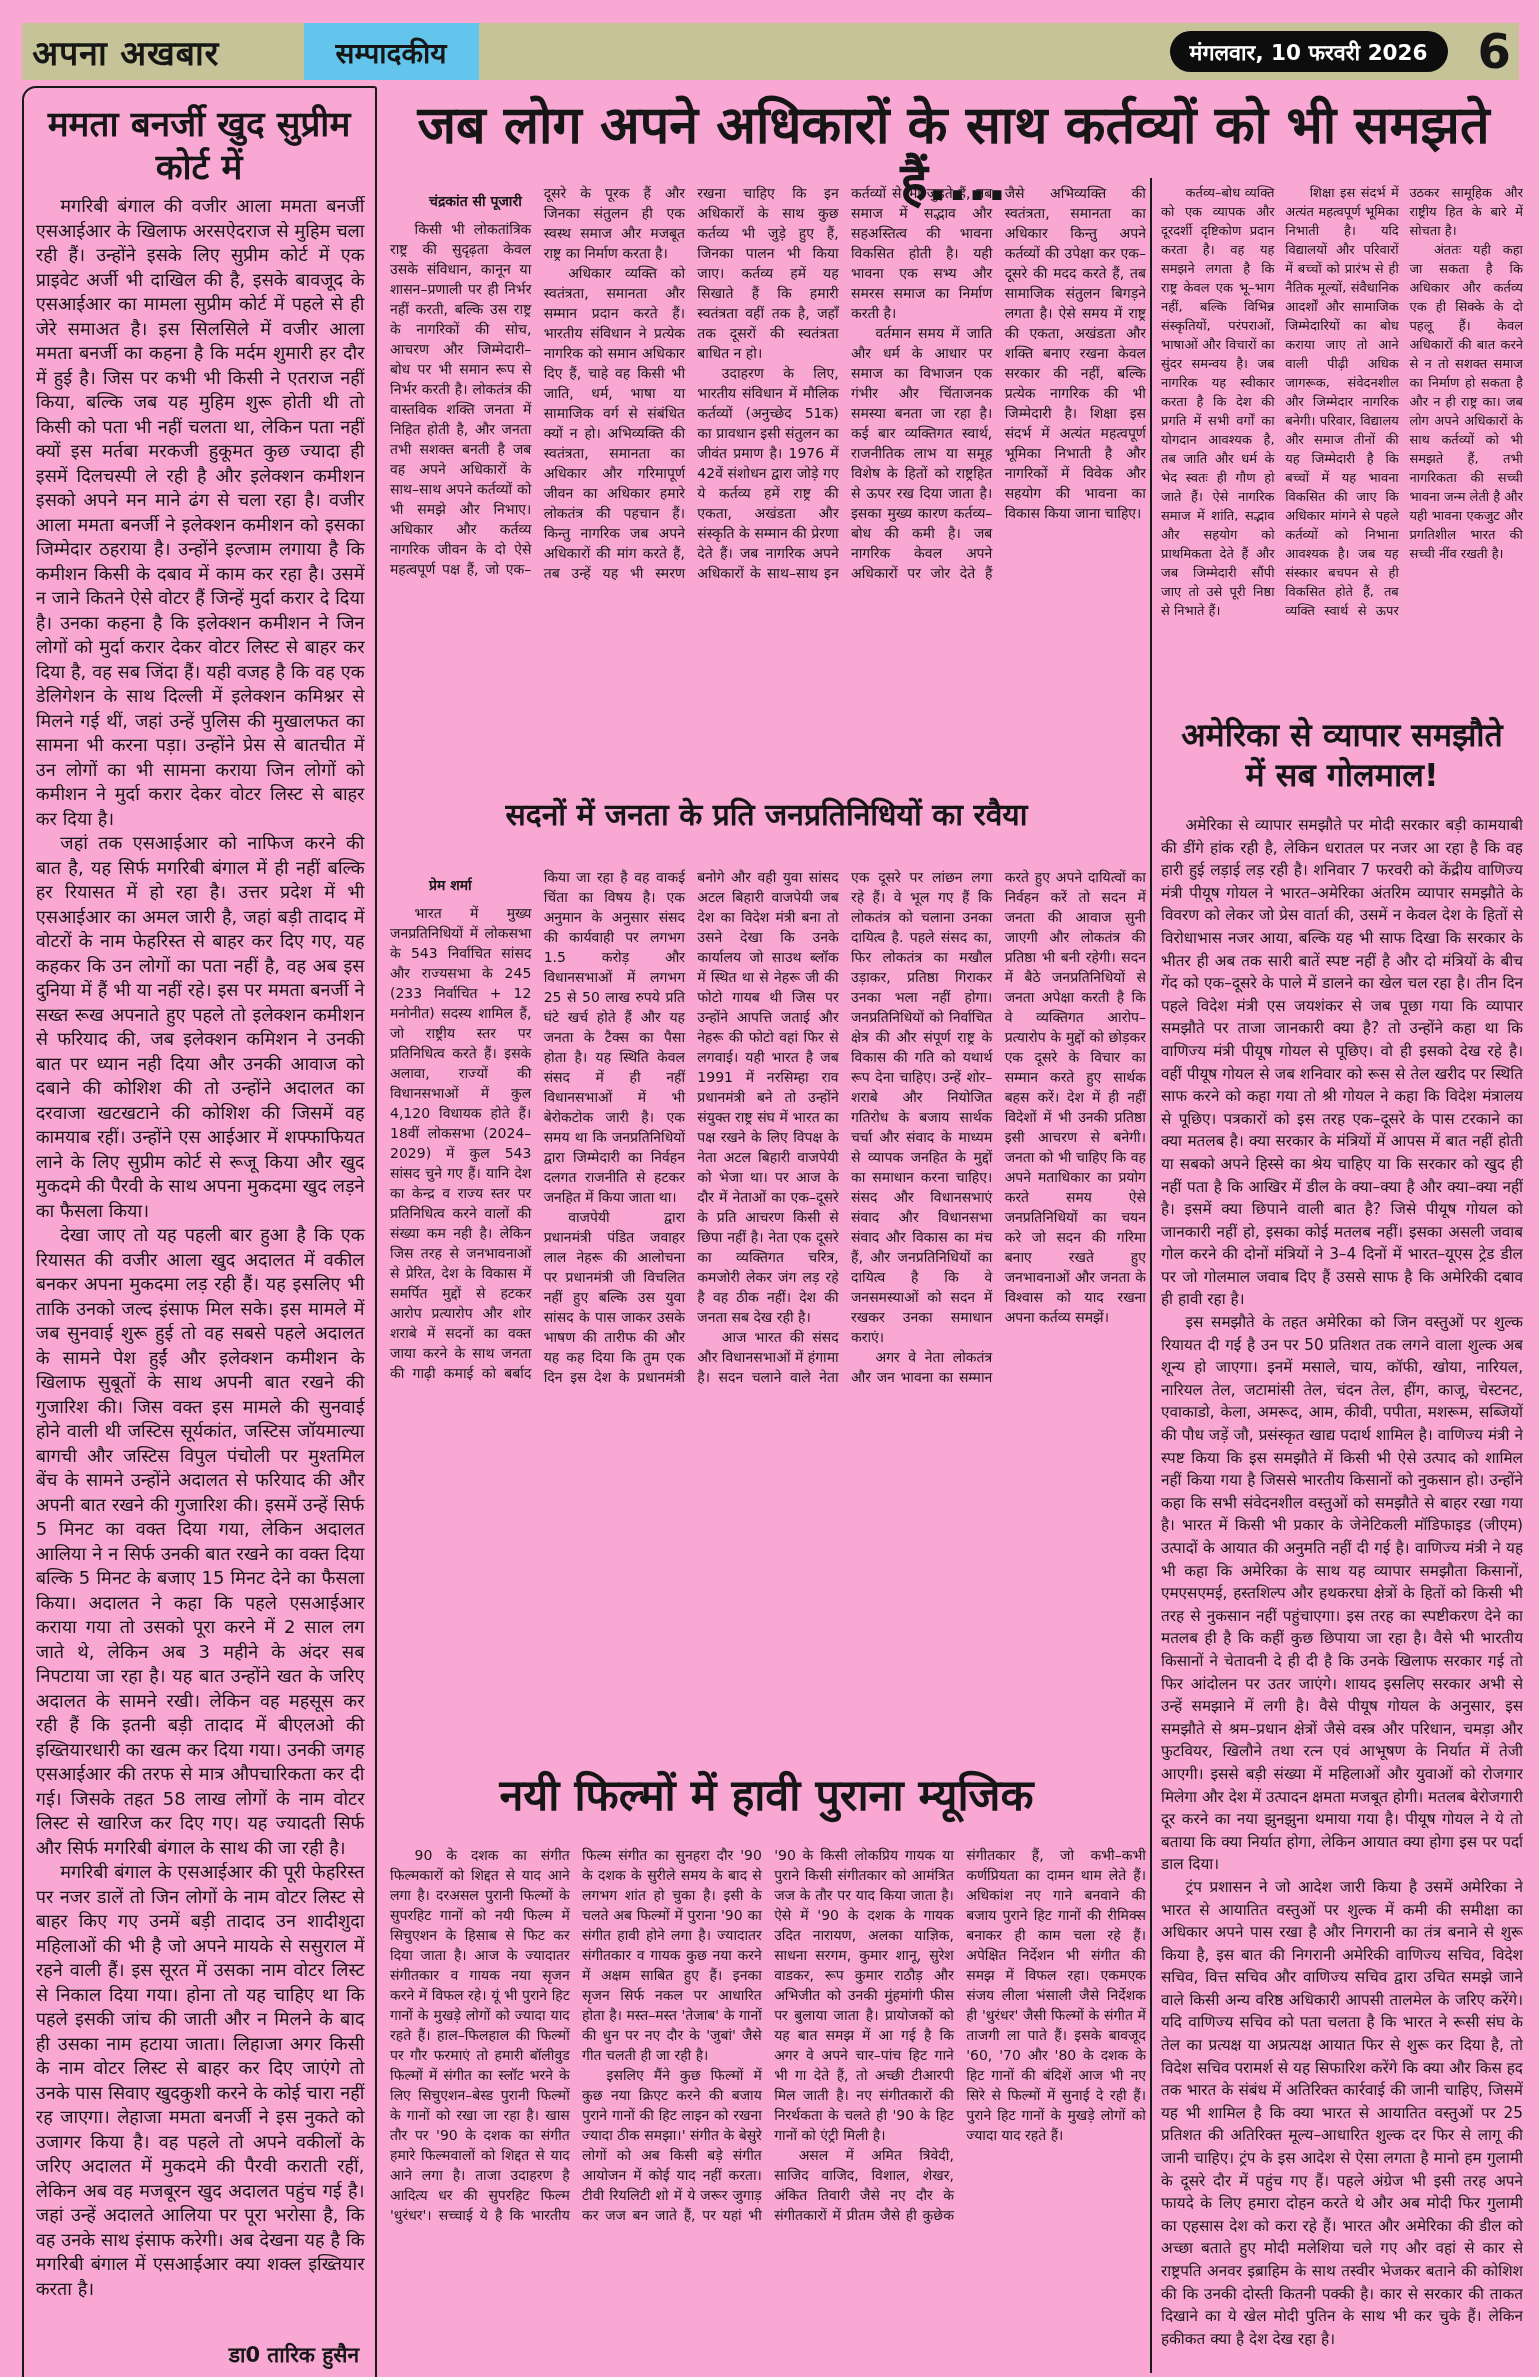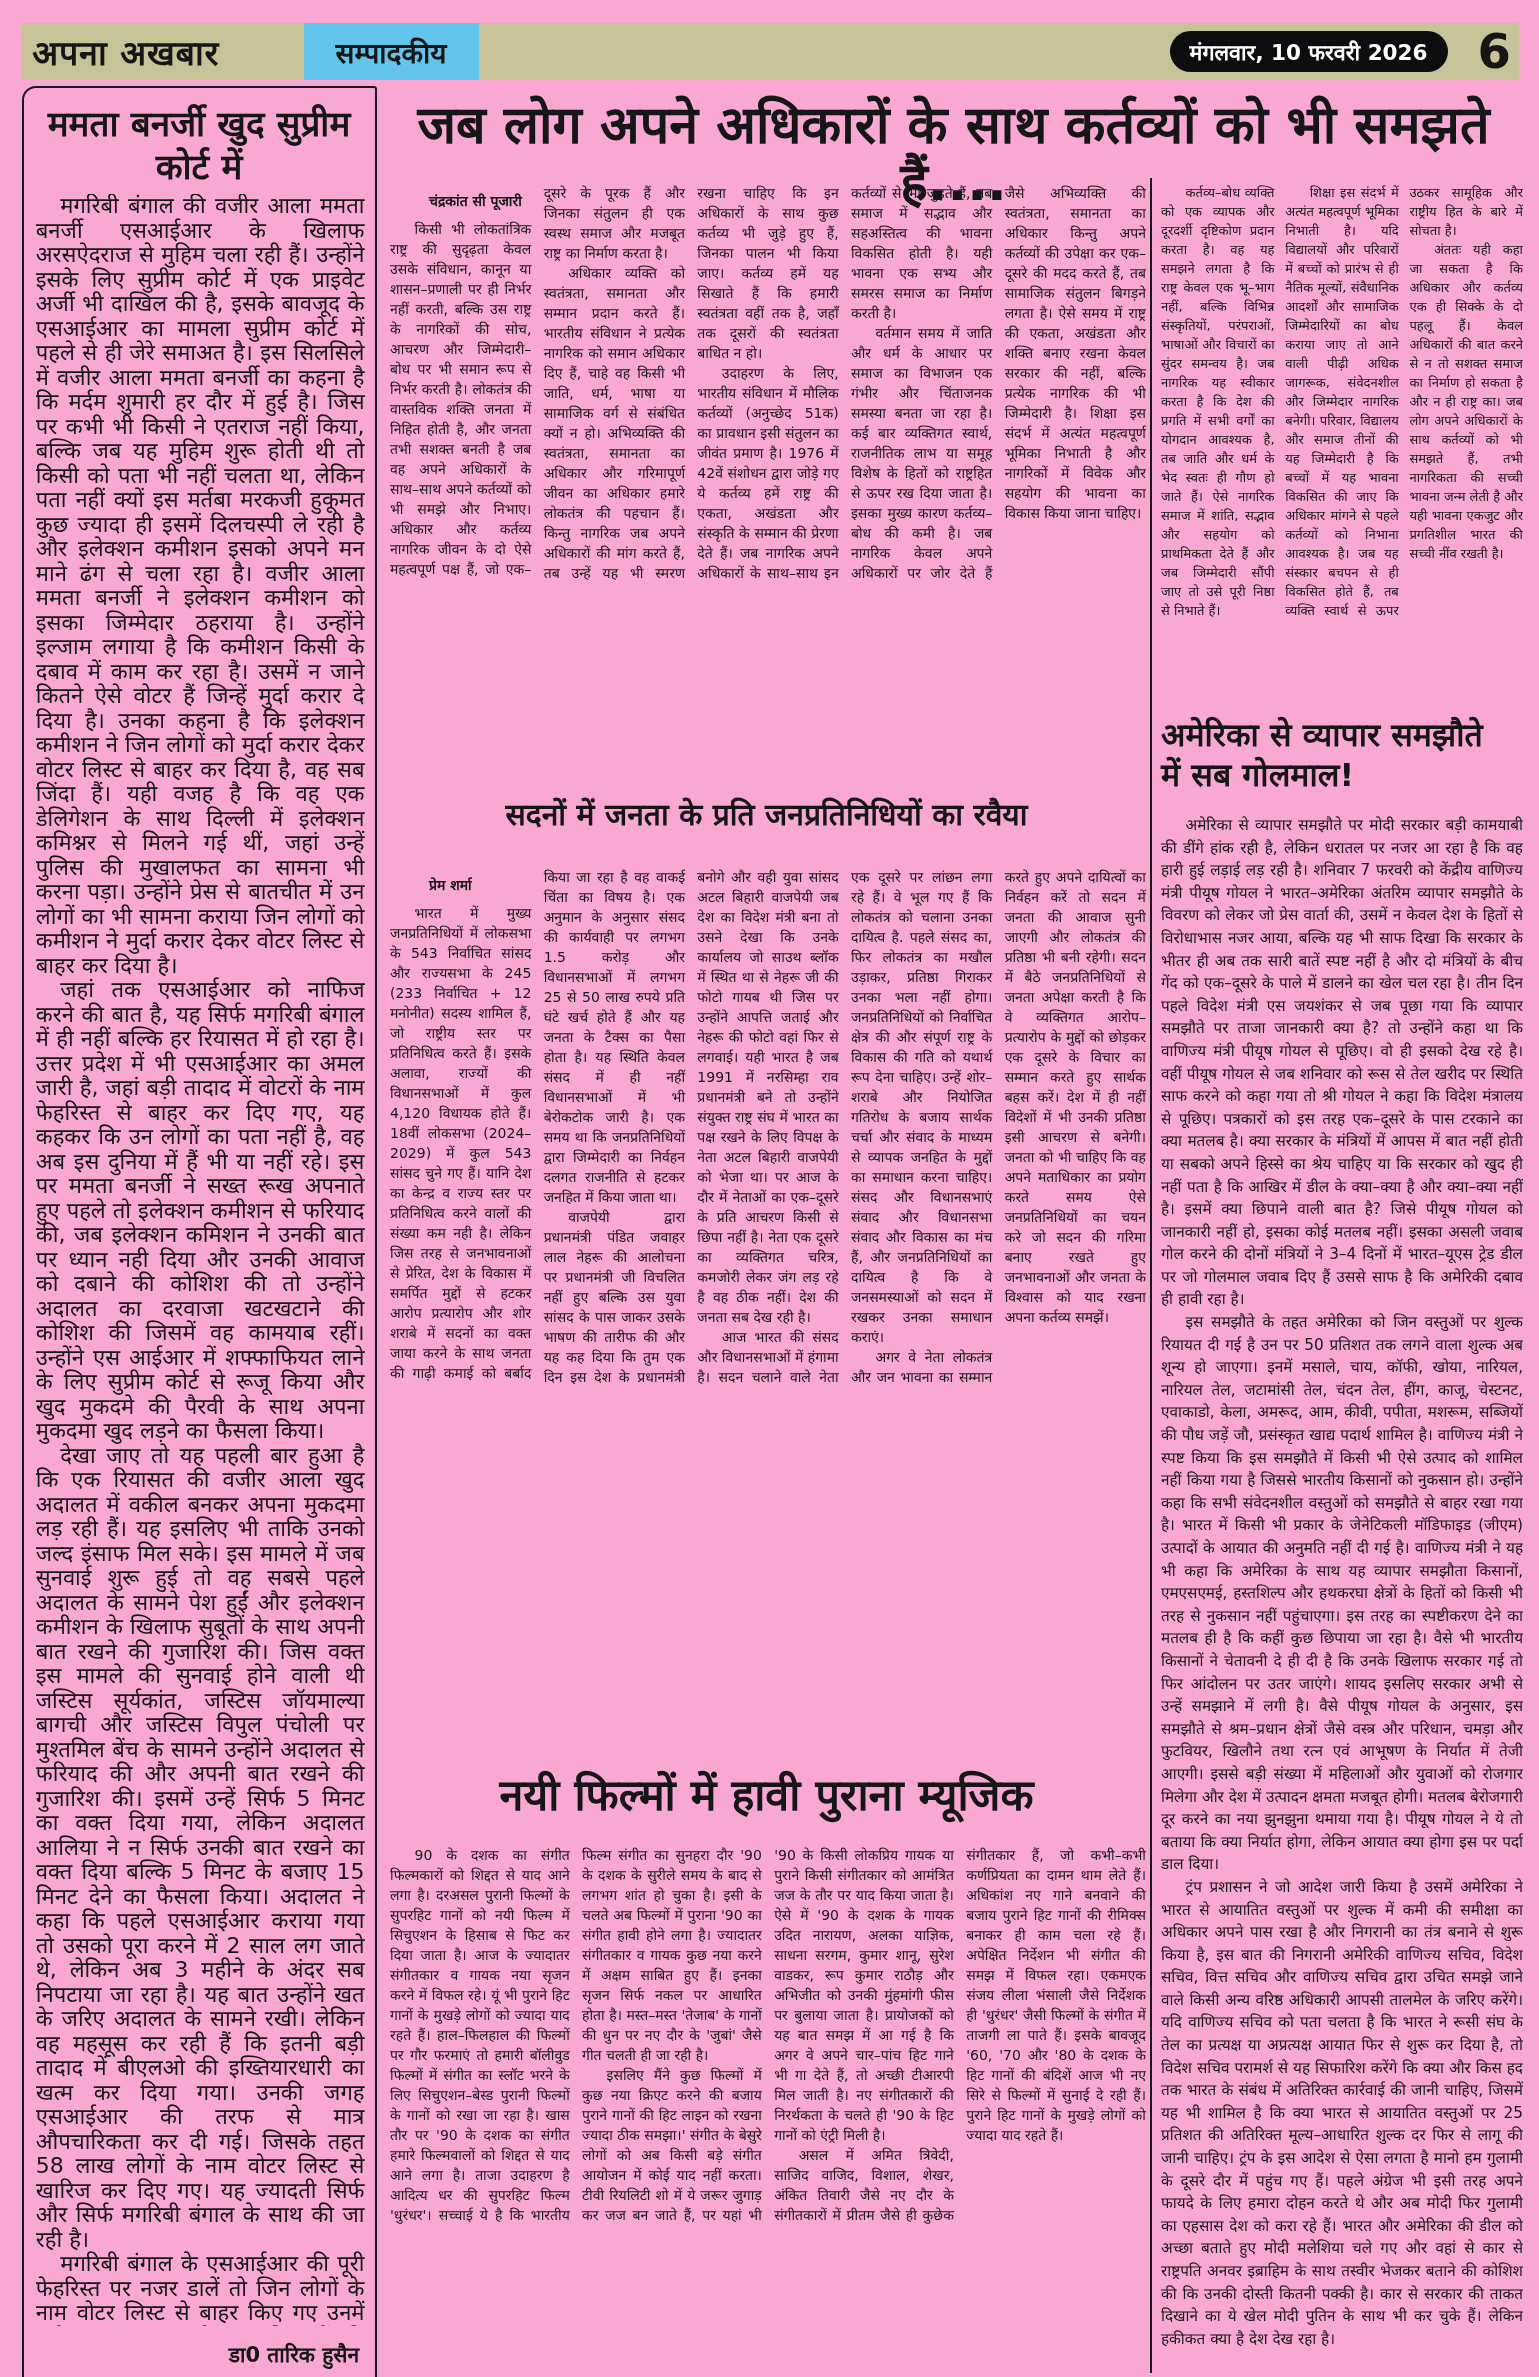--- a/index.html
+++ b/index.html
@@ -11,33 +11,33 @@
   #sectionbox{position:absolute;left:282px;top:0;width:175px;height:57px;background:#63c5ec;
               display:flex;align-items:center;justify-content:center;font-size:28px;font-weight:bold;}
   #datepill{position:absolute;right:71px;top:7.7px;background:#0d0d0d;color:#fff;border-radius:23px;
             padding:6.1px 20px;font-size:21.5px;font-weight:bold;}
   #pagenum{position:absolute;right:7.7px;top:0px;font-size:48px;font-weight:900;}
   
   #leftbox{position:absolute;left:21.5px;top:86px;width:351px;height:2289px;border:2.3px solid #1a1a1a;
            border-bottom-width:6.1px;border-radius:14px 3.1px 3.1px 3.1px;}
   #lefttitle{margin-top:15.3px;text-align:center;font-size:35px;font-weight:bold;line-height:1.22;}
   #leftbody{position:absolute;left:12.3px;right:10px;top:106px;bottom:51px;overflow:hidden;
-            font-size:22px;line-height:24.5px;text-align:justify;}
+            font-size:18px;line-height:24.5px;text-align:justify;}
   #leftbyline{position:absolute;right:15.3px;bottom:9.2px;font-size:21px;font-weight:bold;}
   
   #vrule{position:absolute;left:1150px;top:178px;width:1.5px;height:2195px;background:#1a1a1a;}
   
   #mainhead{position:absolute;left:383px;top:97px;width:1141px;text-align:center;
             font-size:52px;font-weight:900;line-height:1.1;}
   #mainleft{position:absolute;left:390px;top:183px;width:756px;height:612px;column-count:5;column-gap:12.3px;
             font-size:14px;line-height:20px;text-align:justify;overflow:hidden;}
   #mainright{position:absolute;left:1161px;top:183px;width:362px;height:525px;column-count:3;column-gap:10.7px;
              font-size:13px;line-height:19px;text-align:justify;overflow:hidden;}
   
-  #ushead{position:absolute;left:1161px;top:715px;width:362px;
+  #ushead{position:absolute;left:1161px;top:715px;width:362px;text-align:center;
           font-size:32px;font-weight:900;line-height:1.25;white-space:pre-line;}
   #usbody{position:absolute;left:1161px;top:814px;width:362px;height:1546px;overflow:hidden;
           font-size:15.3px;line-height:22.6px;text-align:justify;}
   
   #sadanhead{position:absolute;left:387px;top:799px;width:759px;text-align:center;
              font-size:30px;font-weight:700;line-height:1.05;}
   #sadanbody{position:absolute;left:390px;top:867px;width:756px;height:882px;column-count:5;column-gap:12.3px;
              font-size:14px;line-height:20px;text-align:justify;overflow:hidden;}
   
   #filmhead{position:absolute;left:387px;top:1773px;width:759px;text-align:center;

